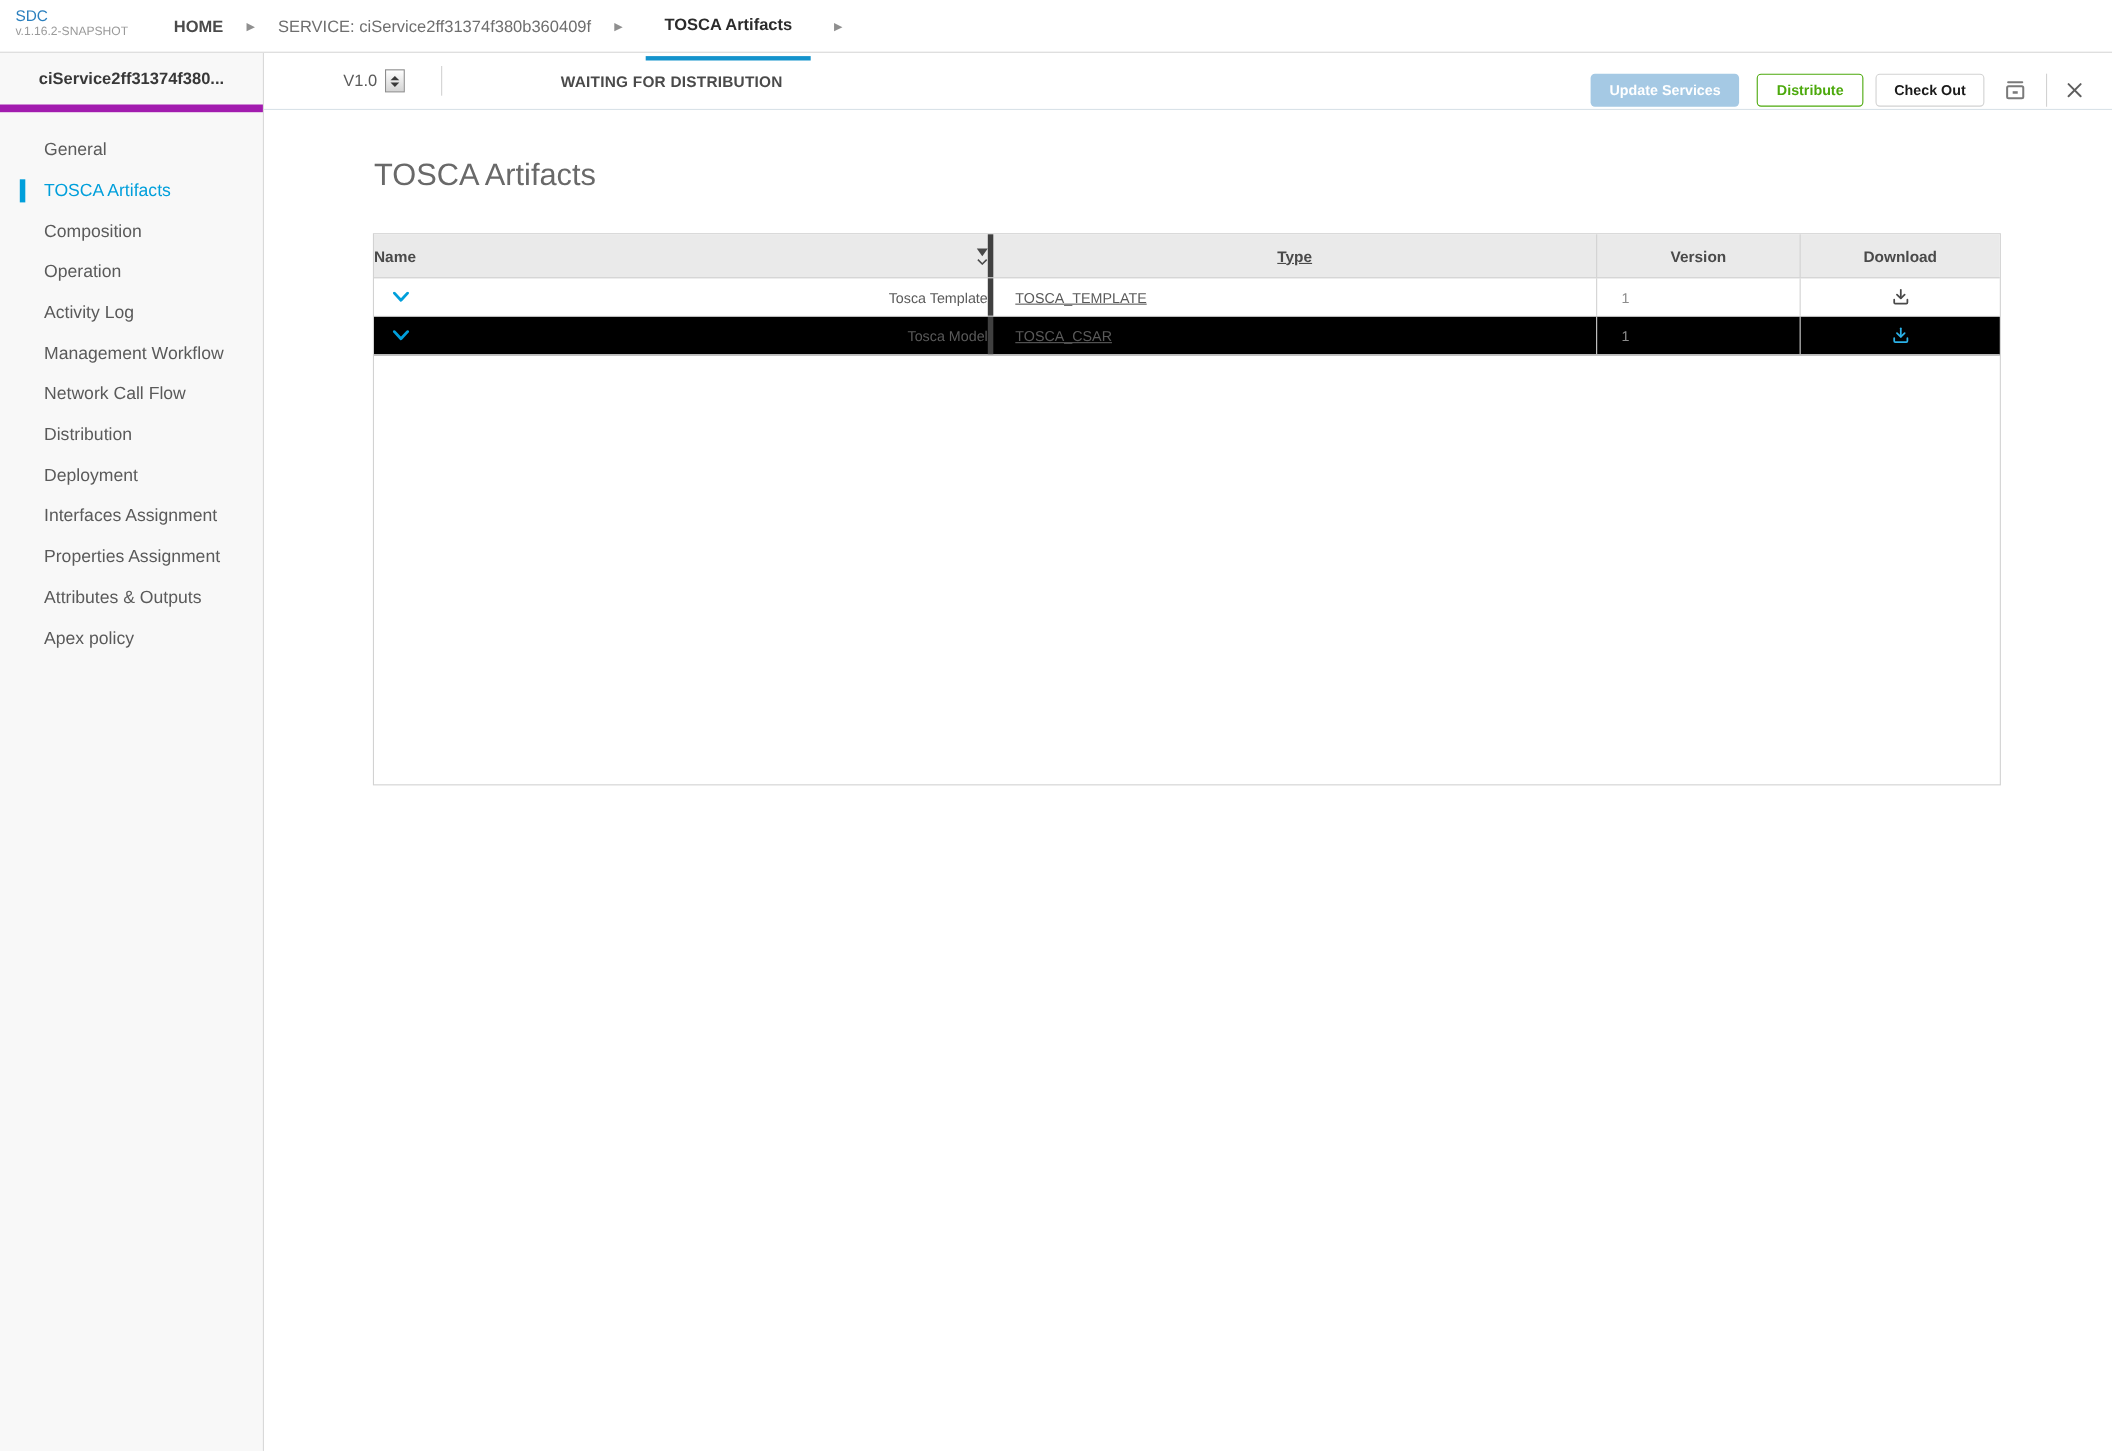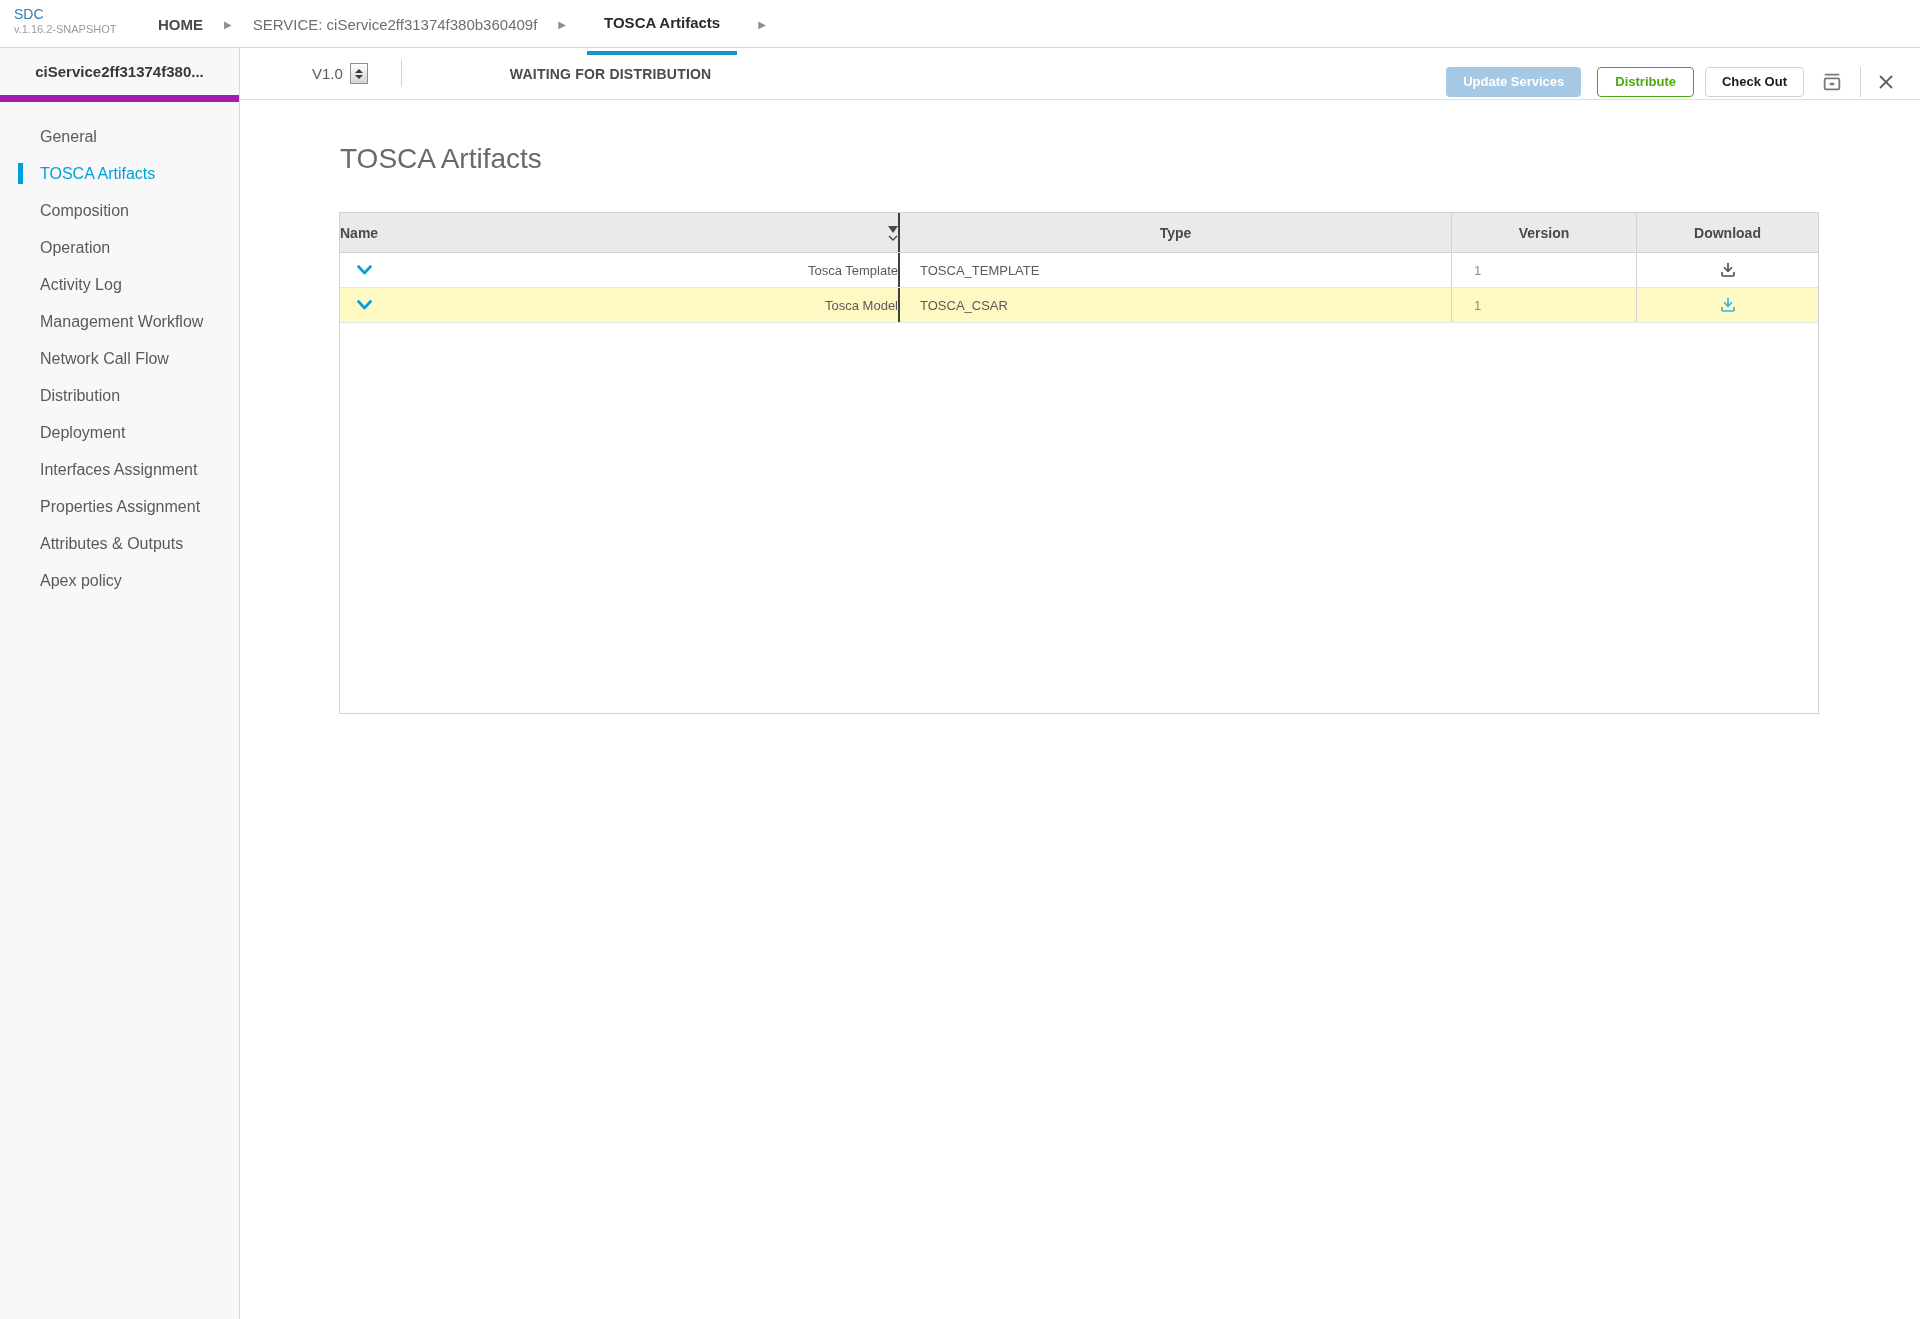--- a/index.html
+++ b/index.html
@@ -79,29 +79,29 @@
   .table-wrap {
     position:absolute; left:99px; top:111px; width:1480px; height:502px;
     border:1px solid #d2d2d2; background:#fff;
   }
   .t-header { display:flex; height:40px; background:#eaeaea; border-bottom:1px solid #d2d2d2; }
   .t-h-cell {
     display:flex; align-items:center; justify-content:center;
     font-size:14px; font-weight:700; color:#4a4a4a; cursor:pointer;
   }
   .col-name { width:558px;justify-content:space-between; }
-  .col-type { width:553px; border-left:2px solid #404040; }
+  .col-type { width:553px; border-left:5px solid #404040;text-decoration:underline; }
   .col-version { width:185px; border-left:1px solid #d2d2d2; }
   .col-download { width:182px; border-left:1px solid #d2d2d2; }
 
   .sort-icon { margin-left:9px; display:flex; flex-direction:column; align-items:center; margin-top:2px; }
   .sort-trapezoid { width:8px; height:0; border-top:7px solid #4a4a4a; border-left:5px solid transparent; border-right:5px solid transparent; }
 
   .t-row { display:flex; height:35px; border-bottom:1px solid #e6e6e6; cursor:pointer; }
-  .t-row.alt { background:#fef9c3; }
+  .t-row.alt { background:#000000; }
   .t-cell { display:flex; align-items:center; font-size:13px; color:#5a5a5a; }
   .cell-name { padding-left:17px; }
   .cell-name .row-chevron { margin-right:15px; display:flex; cursor:pointer; }
   .cell-type { padding-left:20px; }
   .cell-version { padding-left:22px; color:#8c8c8c; }
   .cell-download { justify-content:center; }
   .dl-default { color:#4a4a4a; }
   .dl-active { color:#2bb2e8; }
 </style>
 </head>

